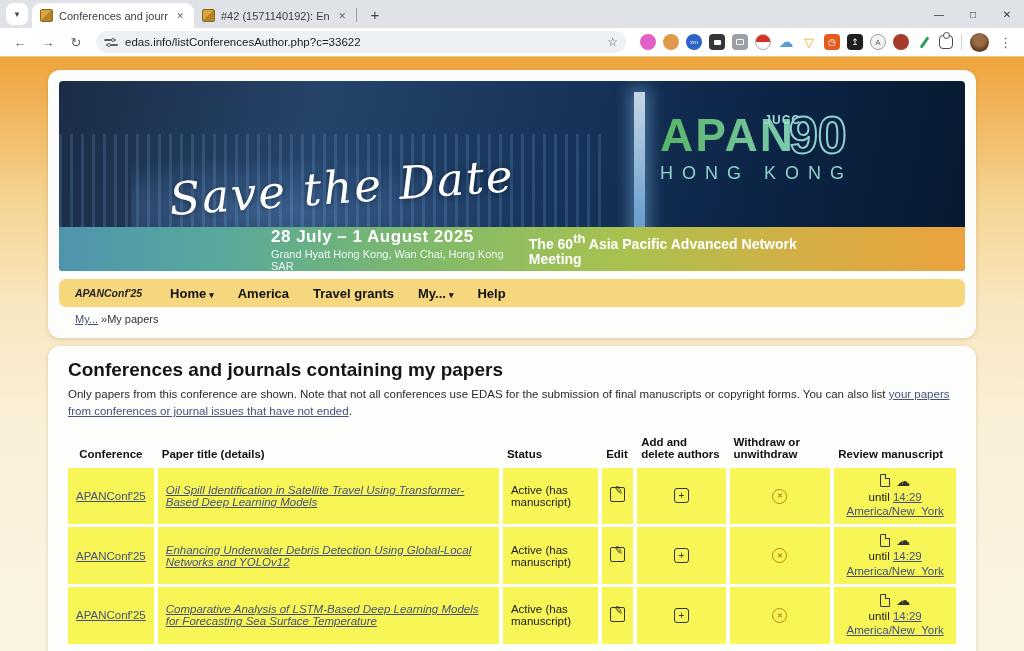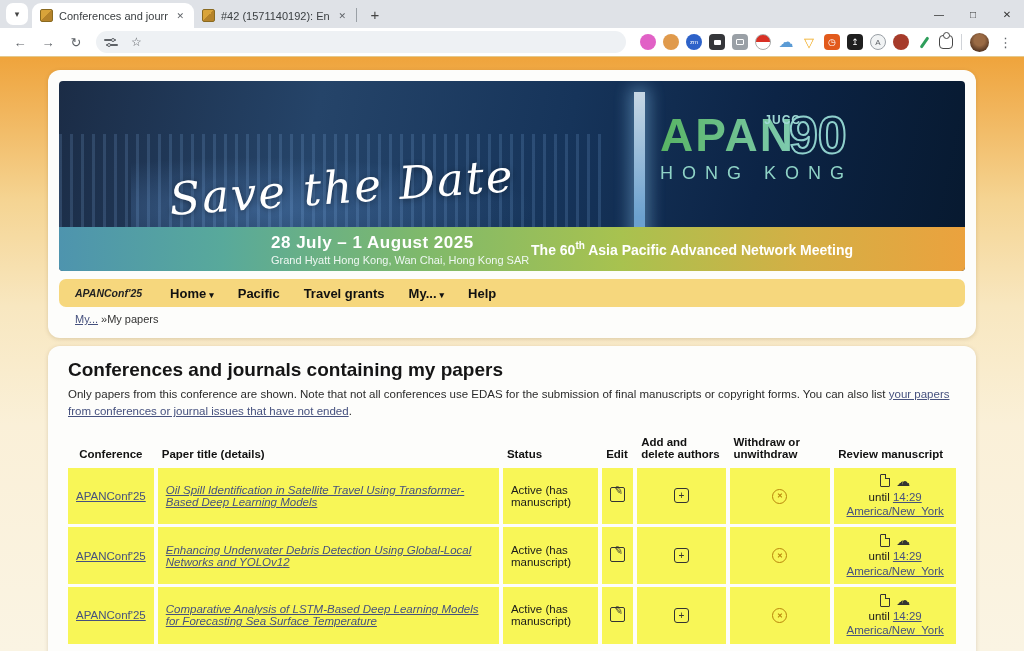--- a/index.html
+++ b/index.html
@@ -88,21 +88,21 @@
     -webkit-text-stroke:2px #8fd0cc; -webkit-text-fill-color:transparent; }
   .jucc { position:absolute; right:52px; top:-2px; font-size:12px; font-weight:bold;
     color:#9fd8d4; letter-spacing:1px; }
   .hk { margin-top:6px; font-size:18px; letter-spacing:9px; color:#8fd3c6; font-weight:500; }
   .strip { position:absolute; left:0; right:0; bottom:0; height:44px; display:flex; align-items:center;
     background:linear-gradient(90deg,#4e94ae 0%,#58a99b 18%,#7fb96b 40%,#a8c24f 62%,#d4af45 82%,#eba23e 100%);padding-left:12px; }
   .strip-left { margin-left:200px; color:#fff; }
   .dates { font-size:17px; font-weight:bold; letter-spacing:.5px; }
   .venue { font-size:11px; color:#eef7f2; margin-top:1px; }
   .strip-right { margin-left:auto; margin-right:112px; color:#fff; font-size:14px; font-weight:bold; }
-  .strip-right sup { font-size:10px; }
+  .strip-right sup { font-size:13px; }
 
   .navbar { margin-top:8px; height:28px; background:#f6d77d; border-radius:7px; display:flex;
     align-items:center; padding:0 16px; gap:24px; }
   .brand { font-style:italic; font-weight:bold; font-size:10.5px; color:#222; margin-right:4px; }
   .nav-item { font-size:13px; font-weight:bold; color:#111; }
   .caret { font-size:9px; margin-left:3px; }
   .crumb { padding:6px 0 2px 16px; font-size:11px; color:#333; }
   .crumb a { color:#46517e; text-decoration:underline; margin-right:3px; }
 
   .card2 { margin-top:8px; padding:13px 20px 16px 20px; }
@@ -166,20 +166,21 @@
     <span class="nav-btn">←</span>
     <span class="nav-btn">→</span>
     <span class="nav-btn">↻</span>
     <div class="addressbar">
       <span class="site-info">
           <i></i>
           <i></i>
           <b></b>
           <b></b>
         </span>
+      <span class="url">edas.info/listConferencesAuthor.php?c=33622</span>
       <span class="star">☆</span>
     </div>
     <div class="ext-row">
       <span class="chip c1"></span>
       <span class="chip c2"></span>
       <span class="chip c3">zm</span>
       <span class="chip sq c4">
           <i></i>
         </span>
       <span class="chip sq c5">
@@ -225,21 +226,21 @@
           </div>
           <div class="strip-right">
             <span>The 60</span><sup>th</sup><span> Asia Pacific Advanced Network Meeting</span>
           </div>
         </div>
       </div>
 
       <div class="navbar">
         <span class="brand">APANConf'25</span>
         <span class="nav-item"><span>Home</span><span class="caret">▾</span></span>
-        <span class="nav-item">Pacific</span>
+        <span class="nav-item">America</span>
         <span class="nav-item">Travel grants</span>
         <span class="nav-item"><span>My...</span><span class="caret">▾</span></span>
         <span class="nav-item">Help</span>
       </div>
 
       <div class="crumb">
         <a href="#">My...</a><span>»My papers</span>
       </div>
     </div>
 

